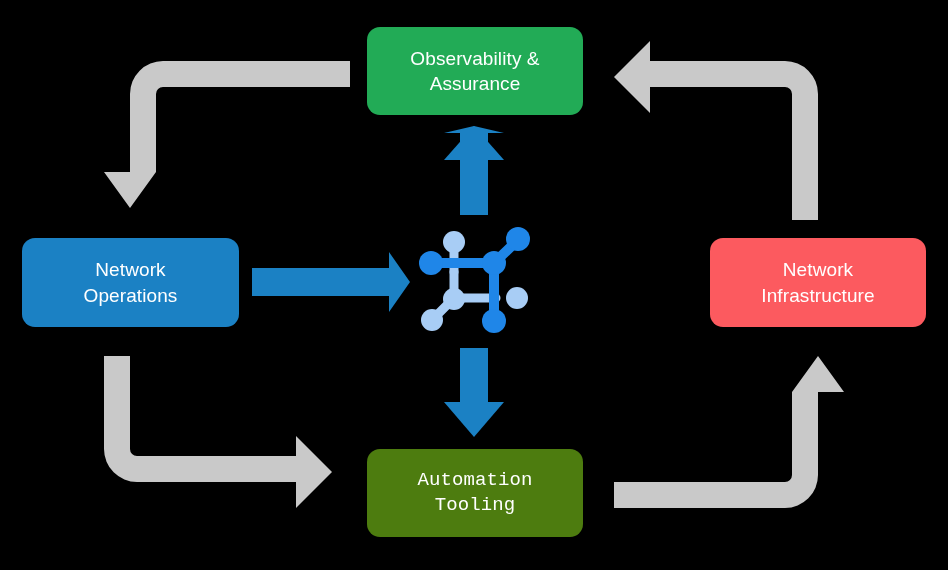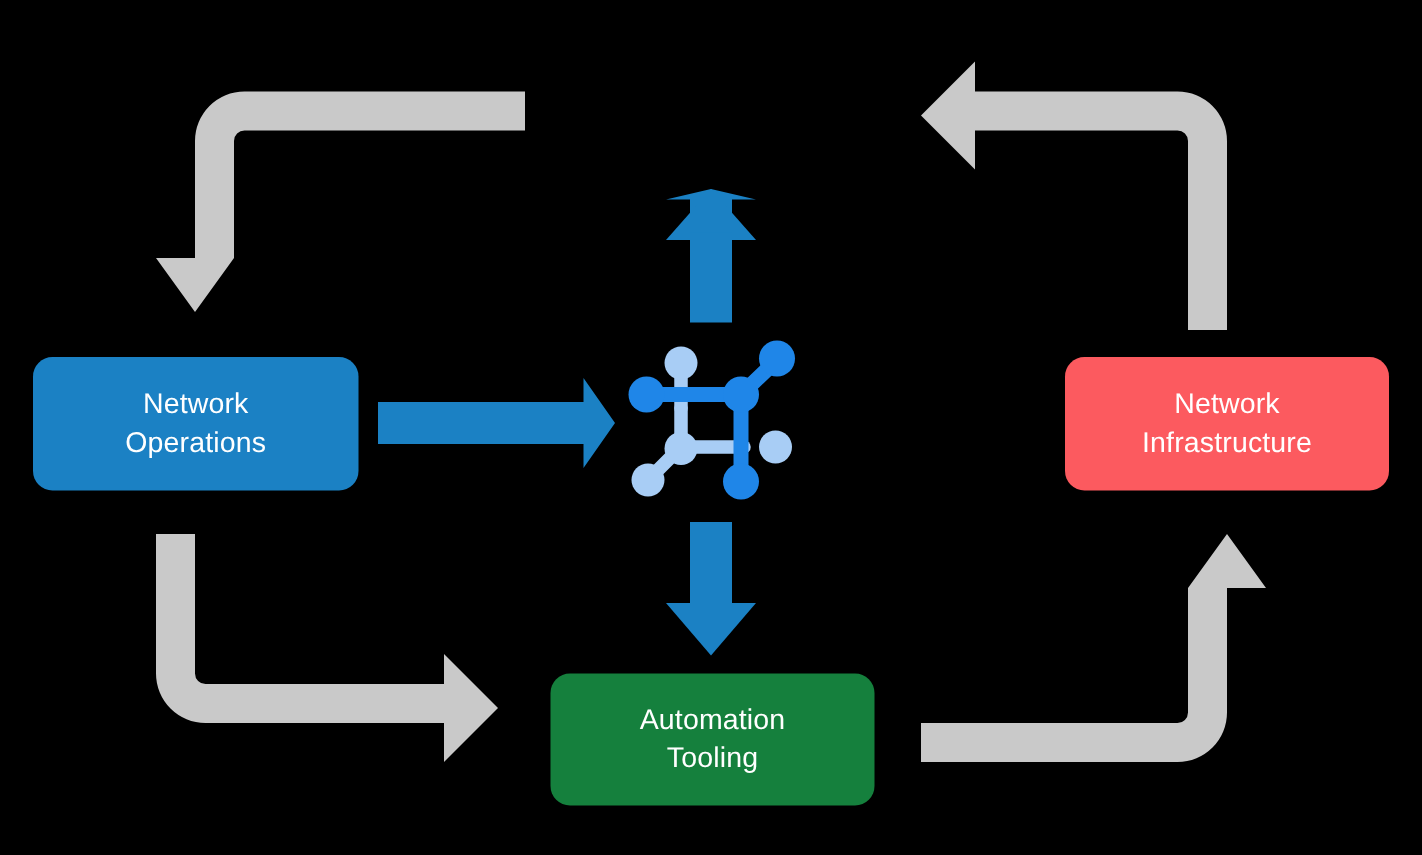--- a/index.html
+++ b/index.html
@@ -147,29 +147,33 @@
     </g>
 
     <g fill="#1f86e8">
       <circle cx="13" cy="43" r="12"></circle>
       <circle cx="76" cy="43" r="12"></circle>
       <circle cx="100" cy="19" r="12"></circle>
       <circle cx="76" cy="101" r="12"></circle>
     </g>
   </svg>
 
+  <div class="node-box" id="box-observability" style="background: rgb(34, 171, 86); color: rgb(255, 255, 255);">
+    <span class="node-label">Observability &amp;
+Assurance</span>
+  </div>
 
   <div class="node-box" id="box-operations" style="background: rgb(27, 129, 196); color: rgb(255, 255, 255);">
     <span class="node-label">Network
 Operations</span>
   </div>
 
   <div class="node-box" id="box-infrastructure" style="background: rgb(252, 90, 95); color: rgb(255, 255, 255);">
     <span class="node-label">Network
 Infrastructure</span>
   </div>
 
-  <div class="node-box" id="box-automation" style="background: #15803d; color: rgb(255, 255, 255);">
+  <div class="node-box" id="box-automation" style="background: #4d7c0f; color: rgb(255, 255, 255); font-family: Liberation Mono, monospace;">
     <span class="node-label">Automation
 Tooling</span>
   </div>
 
 </div>
 
 </body></html>

